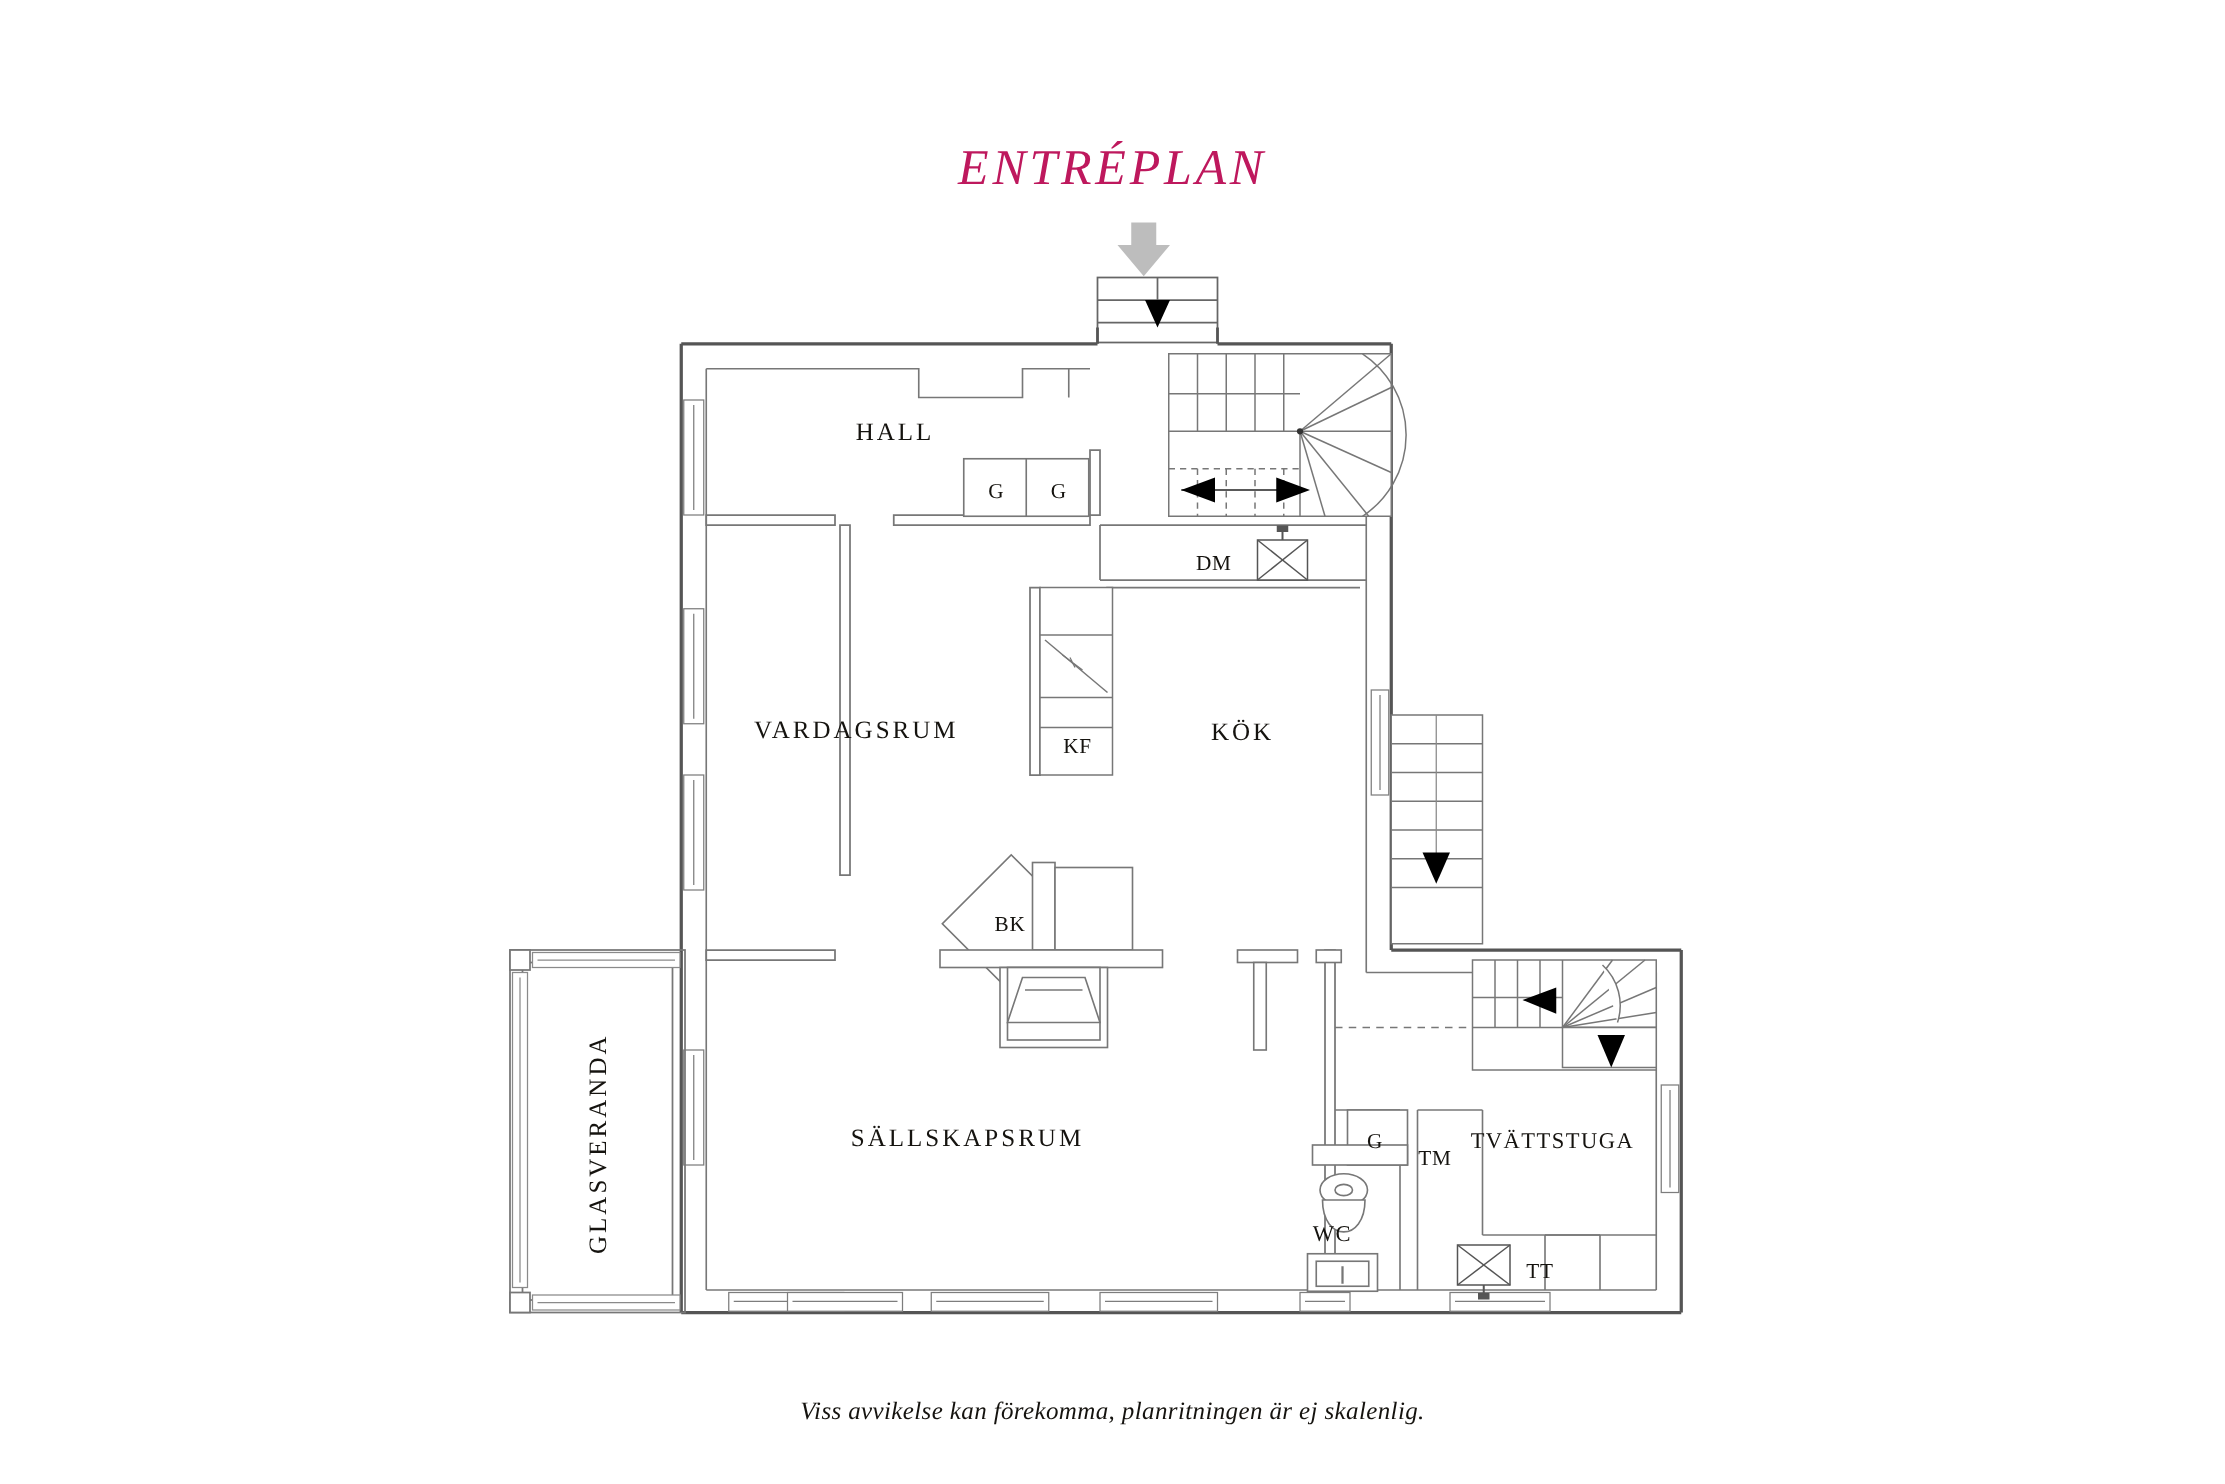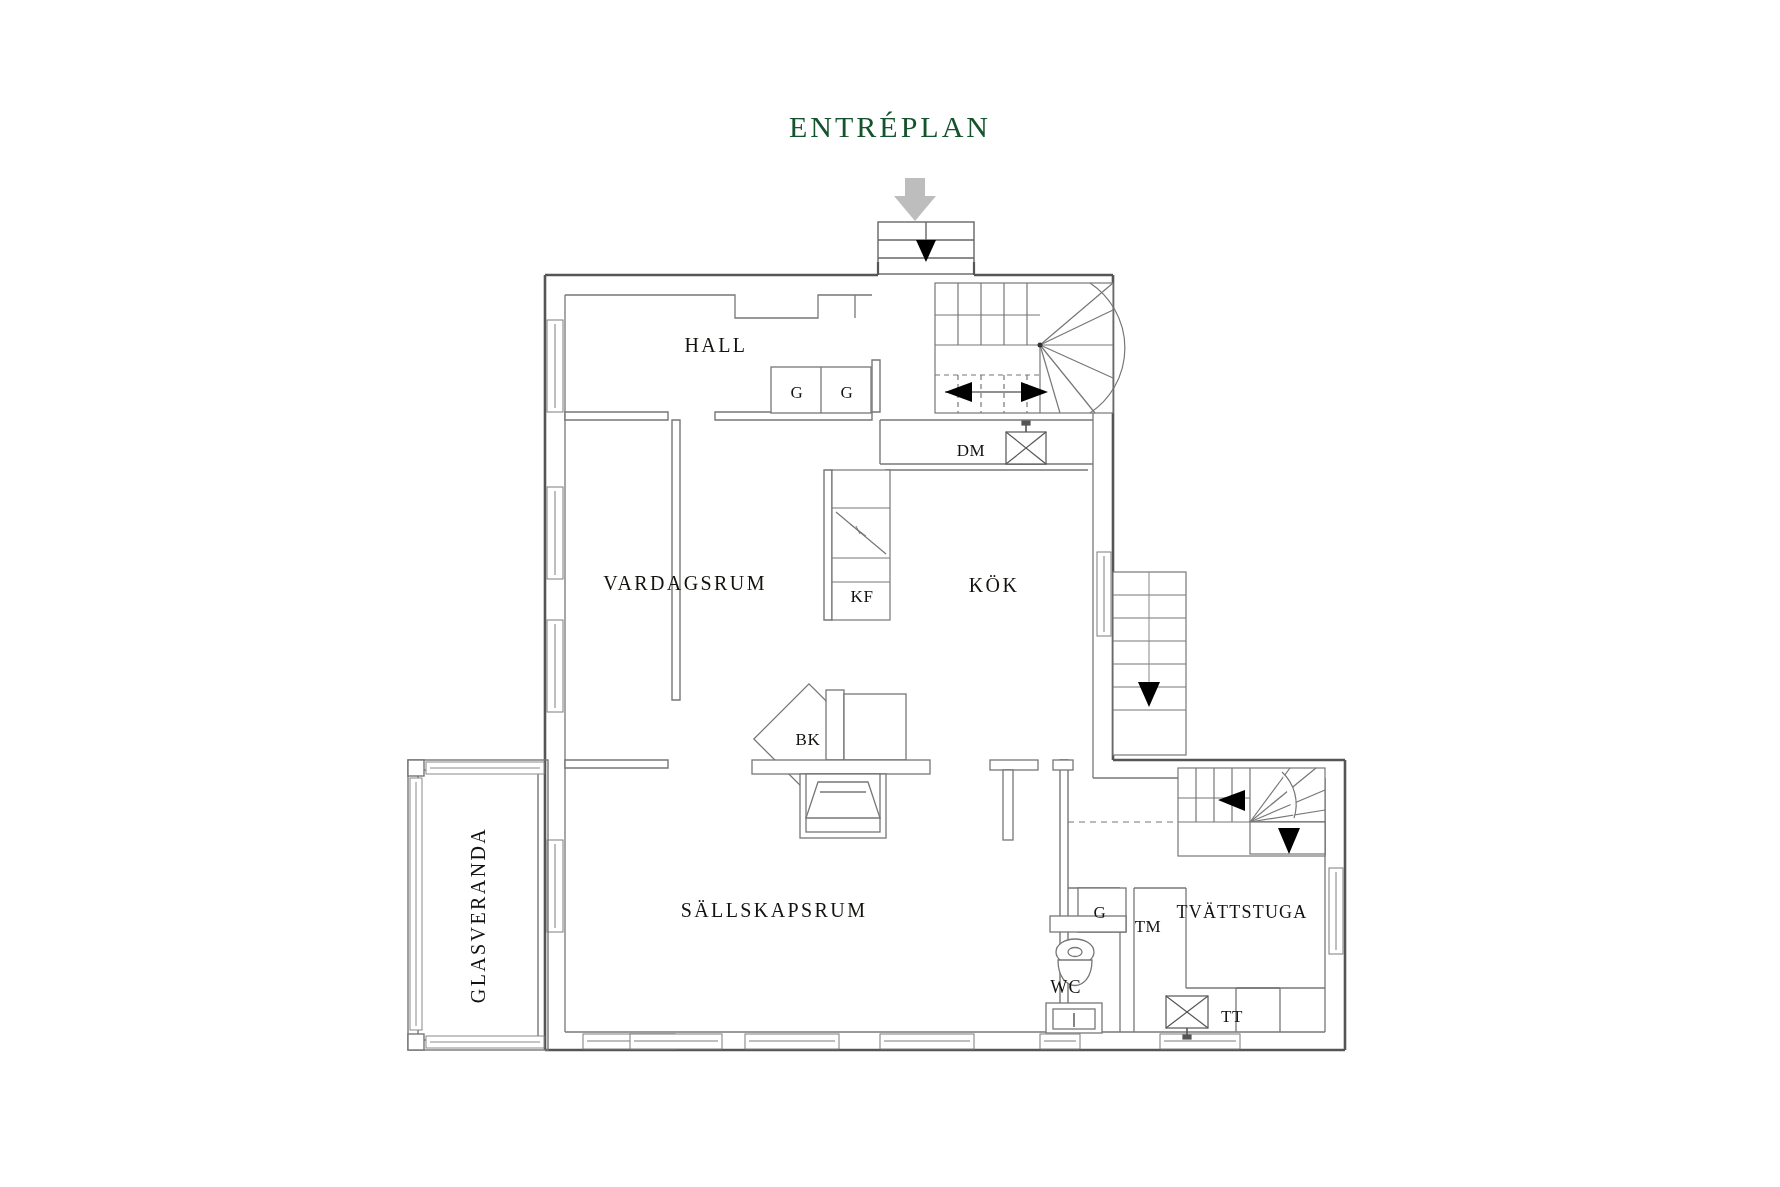--- a/index.html
+++ b/index.html
@@ -10,24 +10,25 @@
     overflow:hidden;
     position:relative;
   }
   #stage{position:absolute;inset:0;}
   .title{
     position:absolute;
     left:0;right:0;
     top:110px;
     text-align:center;
     font-family:"Liberation Serif", serif;
-    font-size:30px;
+    font-size:40px;
     letter-spacing:3px;
-    color:#14532d;
+    color:#be185d;
     font-weight:400;
+    font-style:italic;
   }
   .caption{
     position:absolute;
     left:0;right:0;
     top:1118px;
     text-align:center;
     font-style:italic;
     font-size:20px;
     color:#15130f;
     letter-spacing:.3px;
@@ -357,14 +358,15 @@
     <text class="rmlabel tiny" x="808" y="745" text-anchor="middle">BK</text>
 
     <text class="rmlabel tiny" x="1100" y="918" text-anchor="middle">G</text>
 
     <text class="rmlabel tiny" x="1148" y="932" text-anchor="middle">TM</text>
 
     <text class="rmlabel tiny" x="1232" y="1022" text-anchor="middle">TT</text>
 
   </svg>
 
+  <div class="caption">Viss avvikelse kan förekomma, planritningen är ej skalenlig.</div>
 
 </div>
 
 </body></html>

